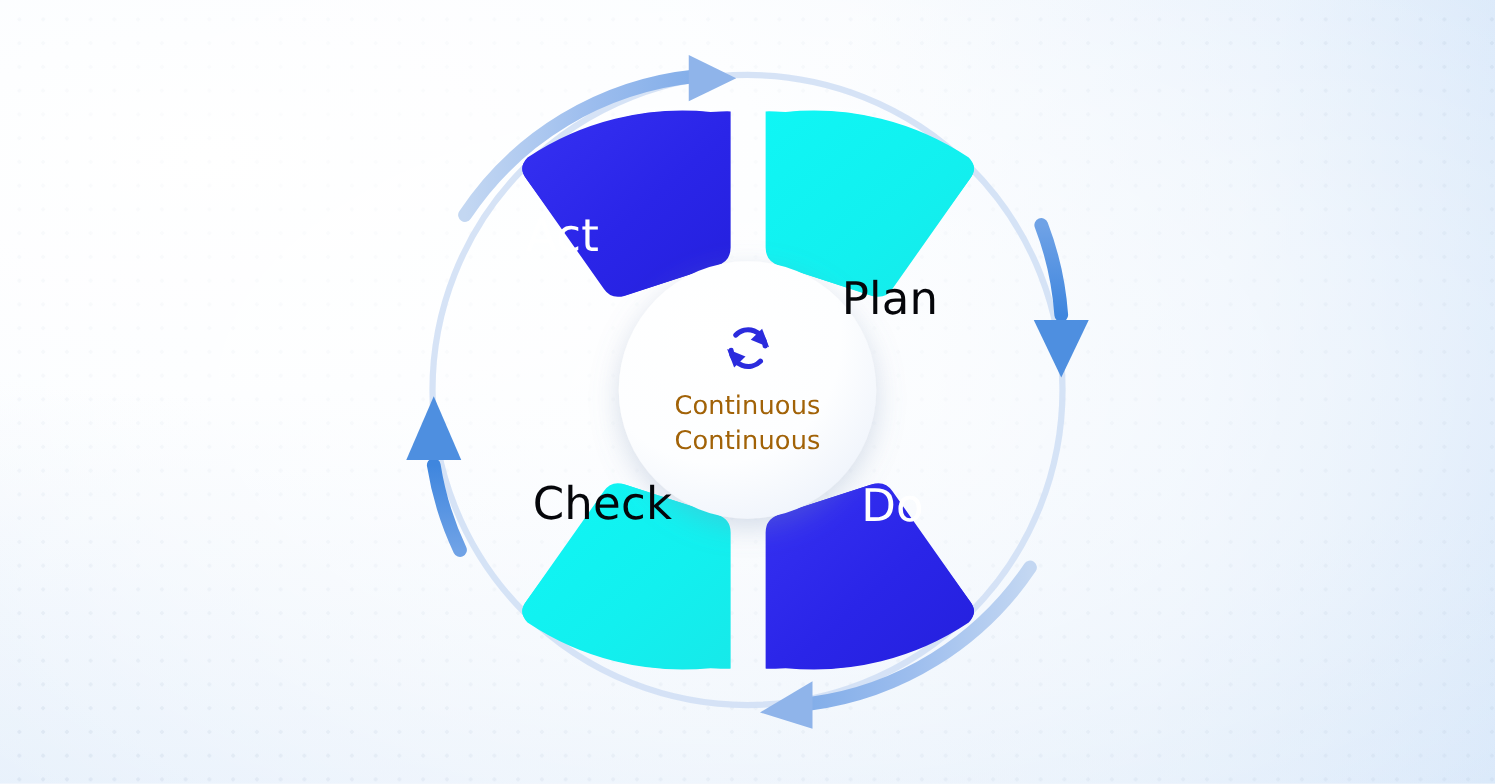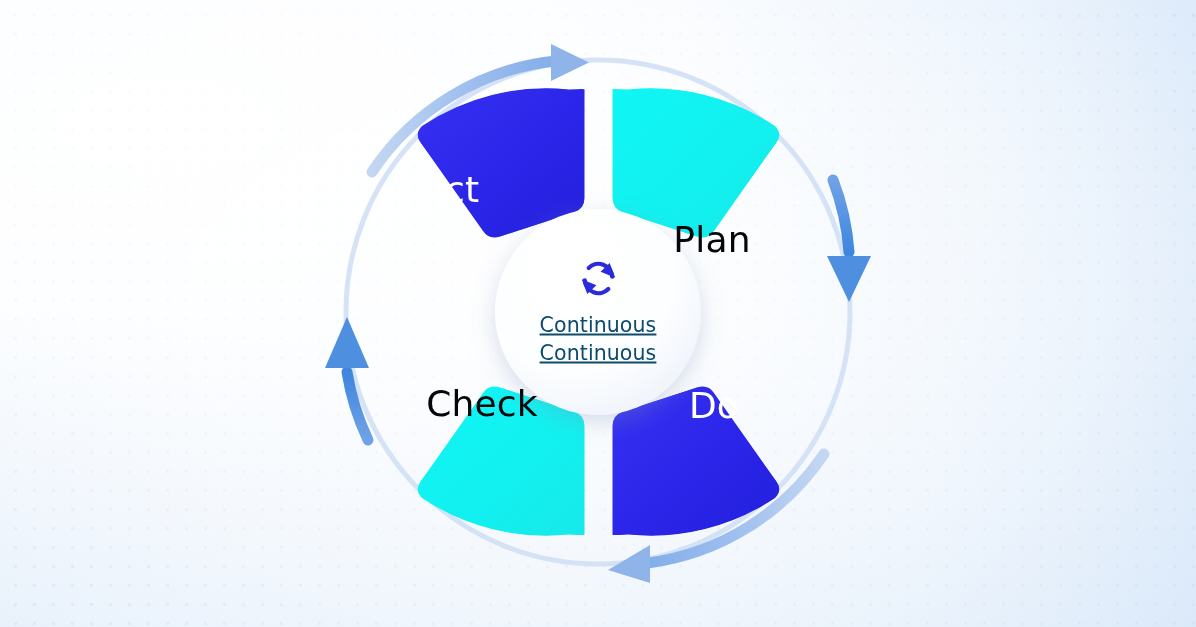--- a/index.html
+++ b/index.html
@@ -105,25 +105,24 @@
   }
   #hub-icon {
     width: 42px;
     height: 42px;
     margin-bottom: 12px;
     display: block;
   }
   #hub-text {
     font-size: 20.5px;
     line-height: 1.33;
-    color: #0c4a6e;
+    color: #a16207;
     font-weight: 400;
     max-width: 175px;
     letter-spacing: 0.1px;
-    text-decoration: underline;
   }
 </style>
 </head>
 <body>
 
 <div id="stage">
 
   <div class="bg-base"></div>
   <div class="bg-right-tint"></div>
   <div class="bg-bottom-tint"></div>

